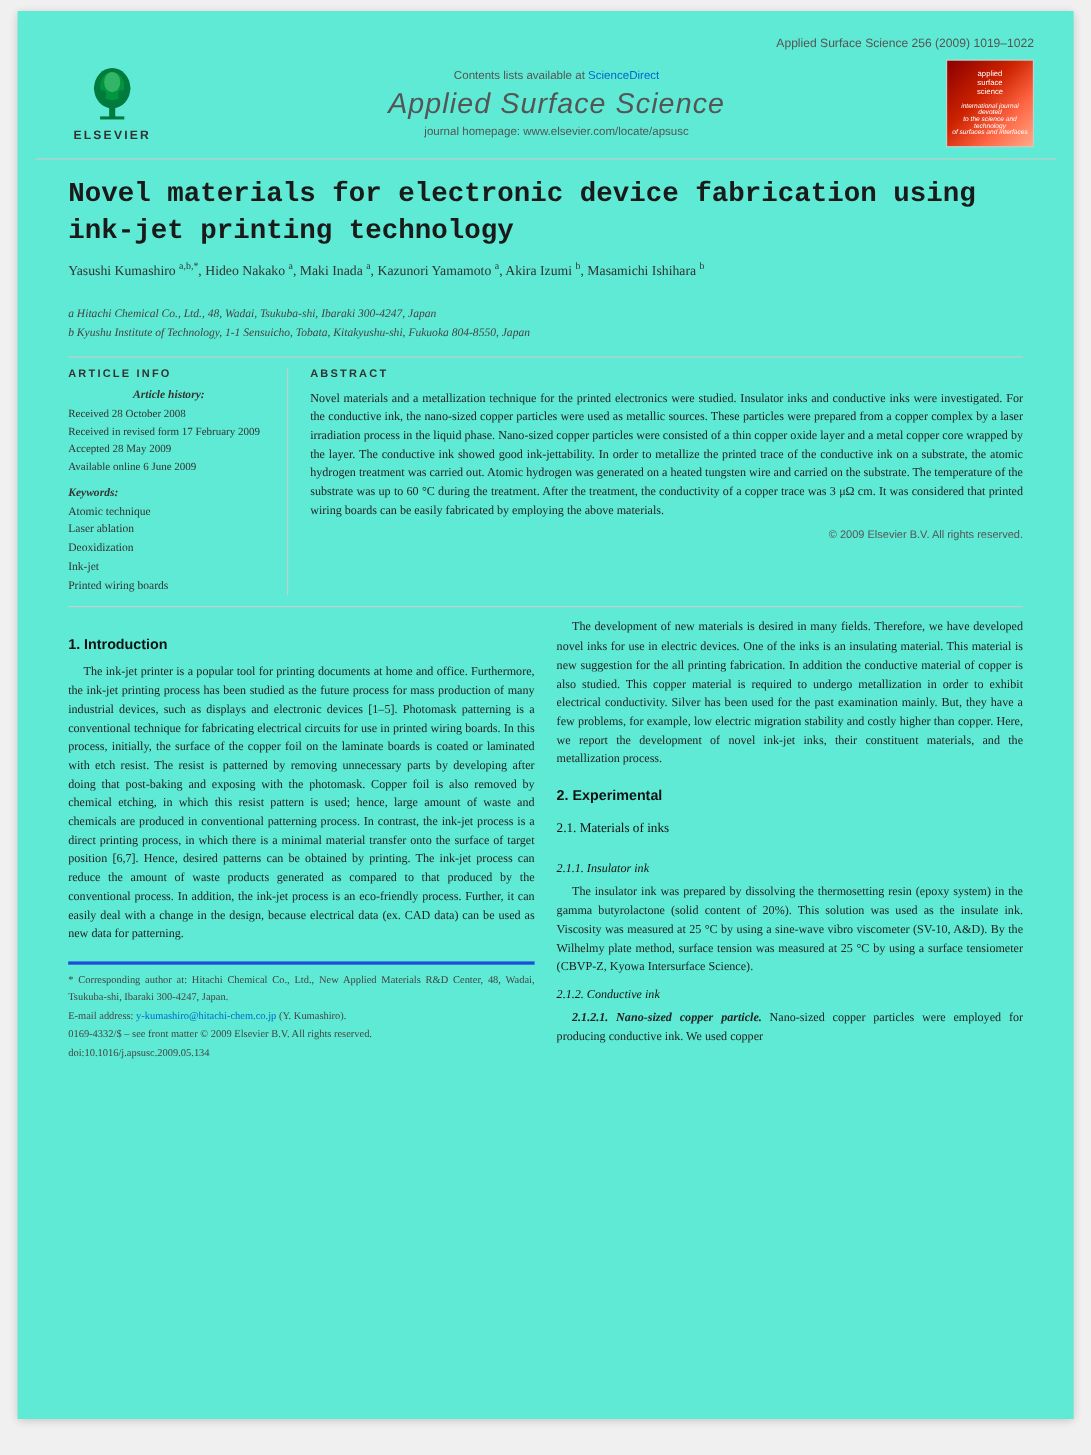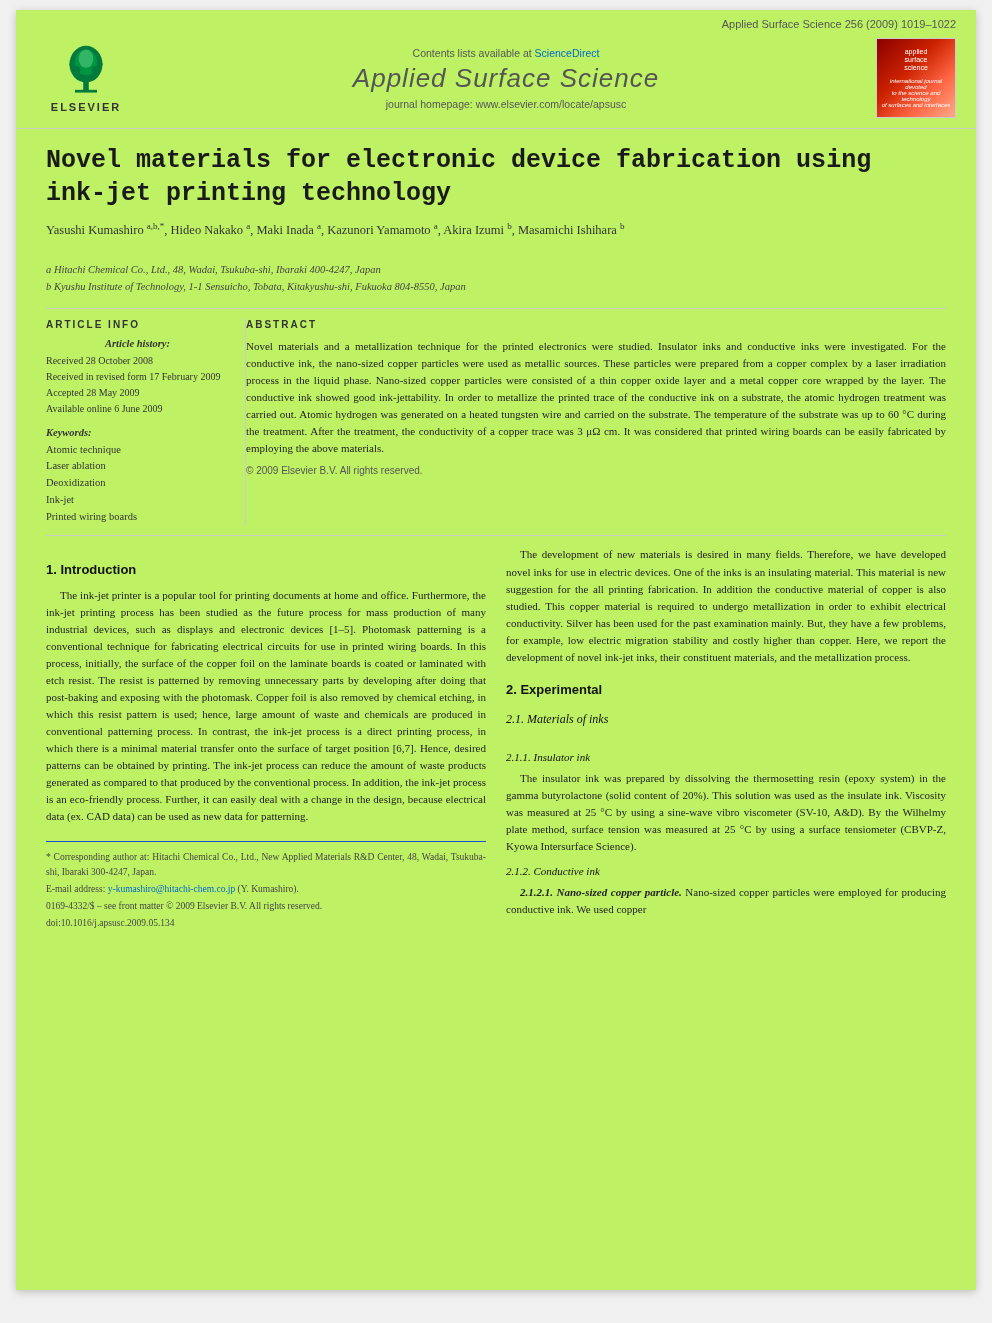--- a/index.html
+++ b/index.html
@@ -4,24 +4,24 @@
   <style>
     * { margin: 0; padding: 0; box-sizing: border-box; }
     body {
       background: #f0f0f0;
       font-family: 'Times New Roman', Times, serif;
       display: flex;
       justify-content: center;
       padding: 10px;
     }
     .page {
-      background: #bef264;
+      background: #5eead4;
       width: 960px;
       min-height: 1280px;
-      padding: 0;
+      padding: 16px;
       box-shadow: 0 2px 8px rgba(0,0,0,0.2);
     }
     
     .journal-header {
       border-bottom: 1px solid #ccc;
       padding: 8px 20px 6px 20px;
     }
     .journal-top-bar {
       text-align: right;
       font-size: 11px;
@@ -129,20 +129,21 @@
       line-height: 1.6;
     }
     .divider {
       border: none;
       border-top: 1px solid #ccc;
       margin: 10px 0;
     }
     
     .two-col {
       display: flex;
+      gap: 20px;
     }
     .article-info-col {
       width: 200px;
       flex-shrink: 0;
       border-right: 1px solid #ccc;
       padding-right: 16px;
     }
     .abstract-col {
       flex: 1;
     }
@@ -183,21 +184,21 @@
     }
     .abstract-text {
       font-size: 11px;
       color: #222;
       line-height: 1.55;
       text-align: justify;
     }
     .copyright-line {
       font-size: 10px;
       color: #555;
-      text-align: left;
+      text-align: right;
       margin-top: 8px;
       font-family: Arial, sans-serif;
     }
     
     .body-two-col {
       display: flex;
       gap: 20px;
       font-size: 11px;
       color: #222;
       line-height: 1.55;
@@ -209,38 +210,37 @@
     .section-heading {
       font-size: 13px;
       font-family: Arial, sans-serif;
       font-weight: bold;
       margin-top: 14px;
       margin-bottom: 6px;
       color: #111;
     }
     .subsection-heading {
       font-size: 12px;
-      font-style: italic;
       margin-top: 10px;
       margin-bottom: 20px;
       color: #111;
     }
     .subsubsection-heading {
       font-size: 11px;
       font-style: italic;
       margin-top: 8px;
       margin-bottom: 4px;
       color: #111;
     }
     .body-para {
       margin-bottom: 6px;
       text-indent: 14px;
     }
     .footnote-area {
-      border-top: 1px solid #1d4ed8;
+      border-top: 3px solid #1d4ed8;
       padding-top: 8px;
       margin-top: 16px;
       font-size: 9.5px;
       color: #444;
       line-height: 1.5;
     }
     .footnote-area p {
       margin-bottom: 3px;
     }
   </style>
@@ -296,21 +296,21 @@
 
   <div class="article-content">
 
     <h1 class="article-title">Novel materials for electronic device fabrication using ink-jet printing technology</h1>
 
     <div class="authors">
       <span>Yasushi Kumashiro <sup>a,b,*</sup>, Hideo Nakako <sup>a</sup>, Maki Inada <sup>a</sup>, Kazunori Yamamoto <sup>a</sup>, Akira Izumi <sup>b</sup>, Masamichi Ishihara <sup>b</sup></span>
     </div>
 
     <div class="affiliations">
-      <div>a Hitachi Chemical Co., Ltd., 48, Wadai, Tsukuba-shi, Ibaraki 400-4247, Japan</div>
+      <div>a Hitachi Chemical Co., Ltd., 48, Wadai, Tsukuba-shi, Ibaraki 300-4247, Japan</div>
       <div>b Kyushu Institute of Technology, 1-1 Sensuicho, Tobata, Kitakyushu-shi, Fukuoka 804-8550, Japan</div>
     </div>
 
     <hr class="divider">
 
     <div class="two-col">
 
       <div class="article-info-col">
         <div class="col-header">ARTICLE INFO</div>
         <div class="info-section-title">Article history:</div>

